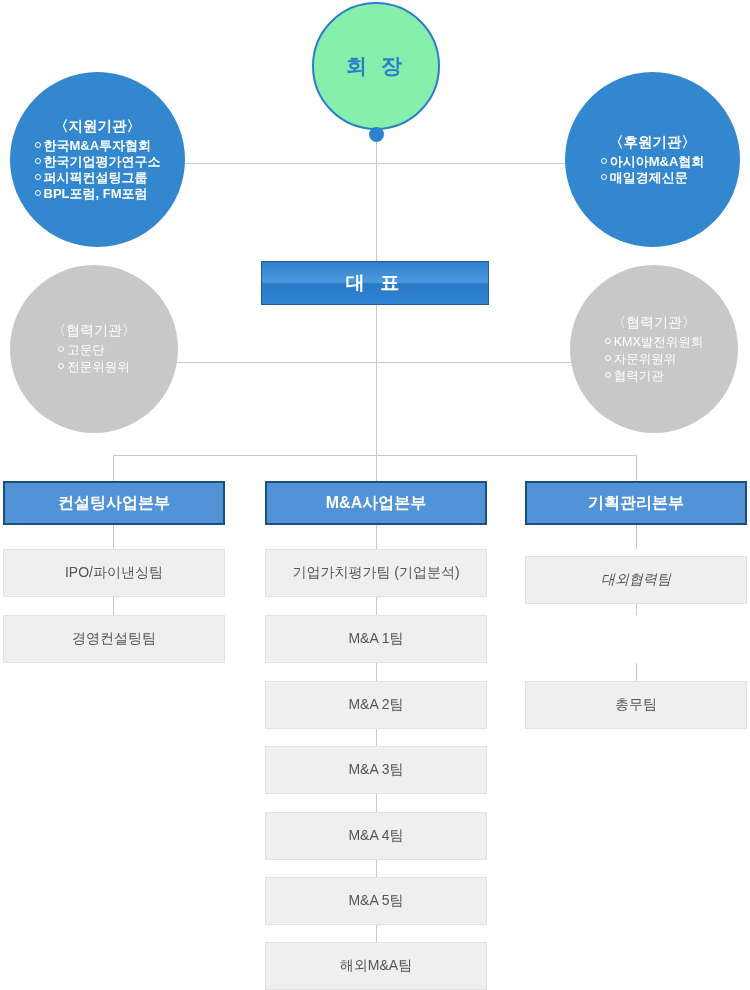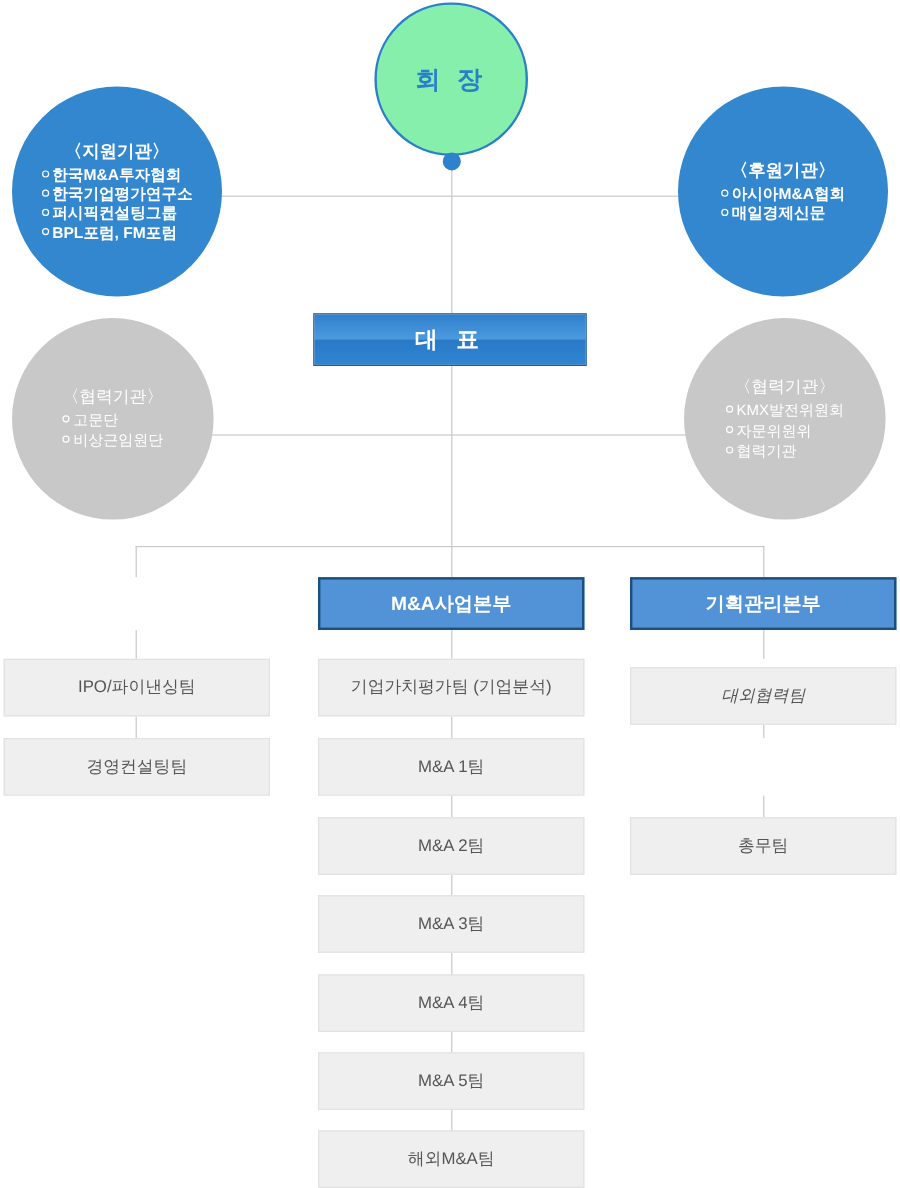--- a/index.html
+++ b/index.html
@@ -225,37 +225,40 @@
     <ul class="bubble-list">
       <li><span class="bullet"></span><span>아시아M&amp;A협회</span></li>
       <li><span class="bullet"></span><span>매일경제신문</span></li>
     </ul>
   </div>
 
   <div class="bubble gray" id="bubble-partner-left">
     <div class="bubble-title">〈협력기관〉</div>
     <ul class="bubble-list">
       <li><span class="bullet"></span><span>고문단</span></li>
-      <li><span class="bullet"></span><span>비상근임원단</span></li>
+      <li><span class="bullet"></span><span>전문위원위</span></li>
     </ul>
   </div>
 
   <div class="bubble gray" id="bubble-partner-right">
     <div class="bubble-title">〈협력기관〉</div>
     <ul class="bubble-list">
       <li><span class="bullet"></span><span>KMX발전위원회</span></li>
       <li><span class="bullet"></span><span>자문위원위</span></li>
       <li><span class="bullet"></span><span>협력기관</span></li>
     </ul>
   </div>
 
   <div class="rep-box">
     <span class="rep-label">대 표</span>
   </div>
 
+  <div class="div-box" style="left:3px; top:481px;">
+    <span class="div-label">컨설팅사업본부</span>
+  </div>
   <div class="team-box" style="left:3px; top:549px;">
     <span class="team-label">IPO/파이낸싱팀</span>
   </div>
   <div class="team-box" style="left:3px; top:615px;">
     <span class="team-label">경영컨설팅팀</span>
   </div>
 
   <div class="div-box" style="left:265px; top:481px;">
     <span class="div-label">M&amp;A사업본부</span>
   </div>

